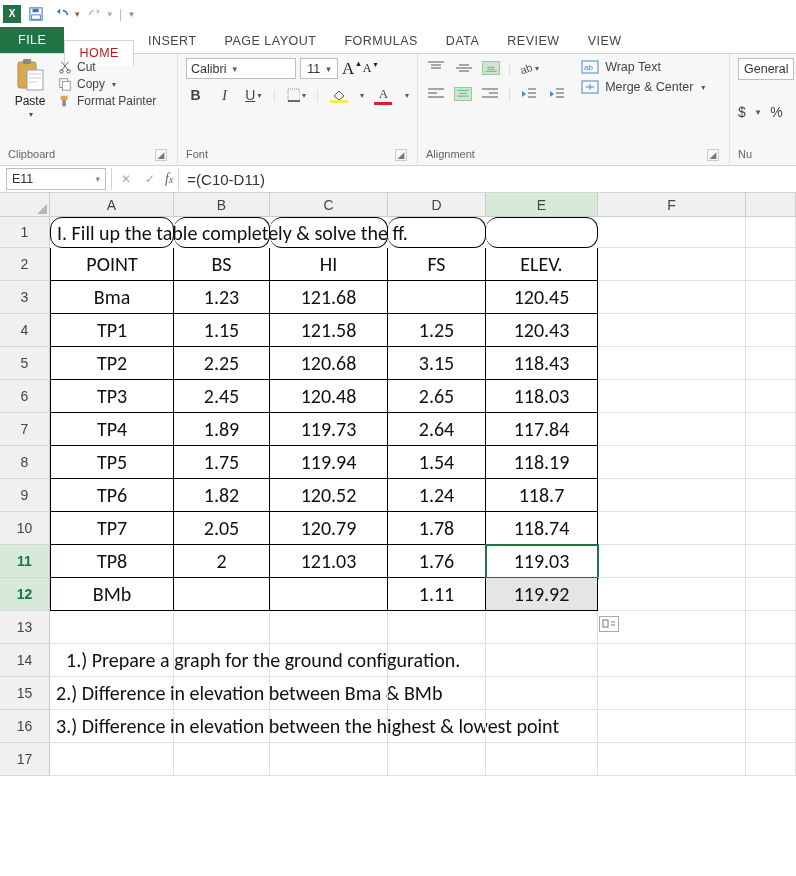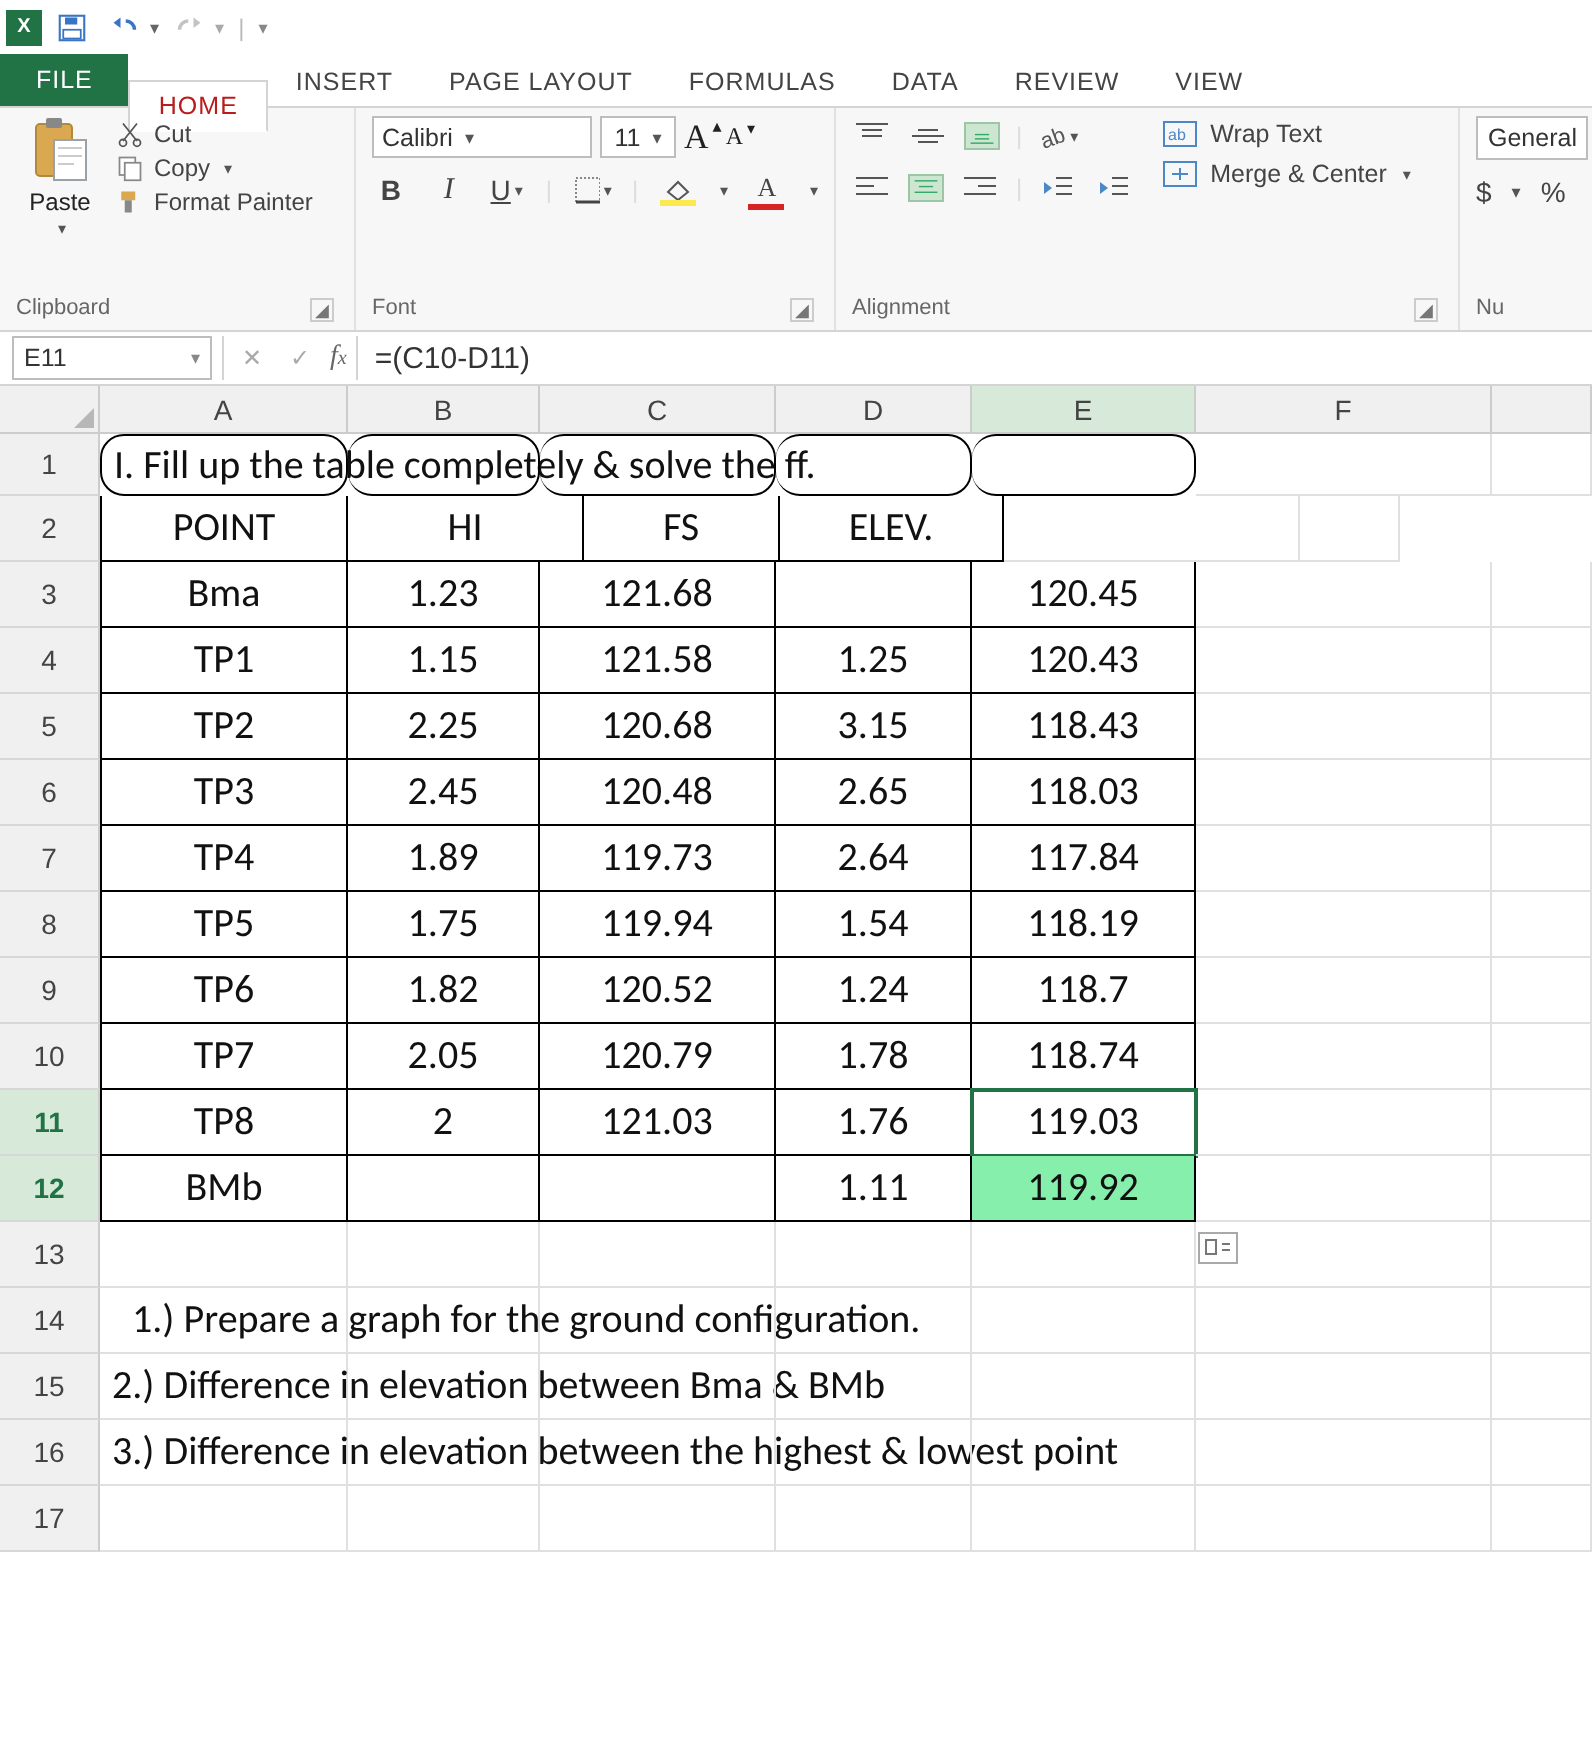--- a/index.html
+++ b/index.html
@@ -51,21 +51,21 @@
   .yellow { background:#fce94f; }
 
   .align-top { display:flex; gap:8px; align-items:center; }
   .align-bot { display:flex; gap:8px; align-items:center; margin-top:6px; }
   .al-ico { width:18px; height:14px; }
   .al-ico.ac { background:#cde6d2; border:1px solid #9cc6a5; display:flex;align-items:center;justify-content:center; }
   .mergegrp { display:flex; flex-direction:column; gap:6px; padding-top:2px; }
   .mergeitem { display:flex; align-items:center; gap:6px; font-size:12.5px; color:#444; }
   .mergeitem svg { width:18px; height:14px; }
 
-  .numgrp { display:flex; flex-direction:column; gap:8px; }
+  .numgrp { display:flex; flex-direction:column; gap:24px; }
   .numfmt { background:#fff; border:1px solid #bdbdbd; height:22px; width:56px; display:flex; align-items:center; padding:0 5px; font-size:12.5px; color:#333; justify-content:space-between;}
   .numbot { display:flex; gap:10px; font-size:14px; color:#444; }
 
   
   .fxbar { height:27px; border-bottom:1px solid #d4d4d4; display:flex; align-items:center; background:#fff; }
   .namebox { width:100px; height:22px; border:1px solid #bdbdbd; margin:0 3px 0 6px; display:flex; align-items:center; padding:0 5px; font-size:12.5px; color:#333; justify-content:space-between;}
   .fxsep { width:1px; background:#d4d4d4; height:22px; margin:0 2px; }
   .fxbtn { width:24px; height:22px; display:flex; align-items:center; justify-content:center; color:#aaa; }
   .fxlabel { font-style:italic; font-family:"Times New Roman"; font-size:14px; color:#666; padding:0 3px; }
   .fxinput { flex:1; font-size:15px; padding-left:6px; color:#333; }
@@ -84,21 +84,21 @@
 
   .gridbody { }
   .row { display:flex; }
   .cell { border-right:1px solid #e0e0e0; border-bottom:1px solid #e0e0e0; font-family: Calibri, sans-serif; font-size:20px; color:#111; padding:2px 6px; height:33px; display:flex; align-items:center; overflow:visible; white-space:nowrap; }
   .hdrtxt { font-size:20px; }
   .tbord { border-right:1.5px solid #000 !important; border-bottom:1.5px solid #000 !important; }
   .tbord-top { border-top:1.5px solid #000;border-radius:12px; }
   .tbord-left { border-left:1.5px solid #000; }
   .center { justify-content:center; }
   .selcell { outline:2px solid #217346; outline-offset:-1px;text-align:center; }
-  .fillsel { background:#86efac; }
+  .fillsel { background:#e5e5e5; }
   .auto-opts { position:absolute; right:-22px; bottom:-22px; width:20px; height:16px; border:1px solid #a9a9a9; background:#fff; display:flex;align-items:center;justify-content:center; }
   .row1 .cell { height:31px; }
 
   .hl { position:relative; }
 </style>
 </head>
 <body>
 
 <div class="titlebar">
   <div class="excel-icon">X</div>
@@ -389,20 +389,21 @@
     <div class="cell colC tbord-top tbord" style="border-right:1px solid #e0e0e0"></div>
     <div class="cell colD tbord-top tbord" style="border-right:1px solid #e0e0e0"></div>
     <div class="cell colE tbord-top tbord"></div>
     <div class="cell colF"></div>
     <div class="cell colG"></div>
   </div>
 
   <div class="row">
     <div class="rowhead">2</div>
     <div class="cell colA center tbord tbord-left">POINT</div>
+    <div class="cell colB center tbord">BS</div>
     <div class="cell colC center tbord">HI</div>
     <div class="cell colD center tbord">FS</div>
     <div class="cell colE center tbord">ELEV.</div>
     <div class="cell colF"></div>
     <div class="cell colG"></div>
   </div>
 
   <div class="row">
       <div class="rowhead">3</div>
     <div class="cell colA center tbord tbord-left">Bma</div>

